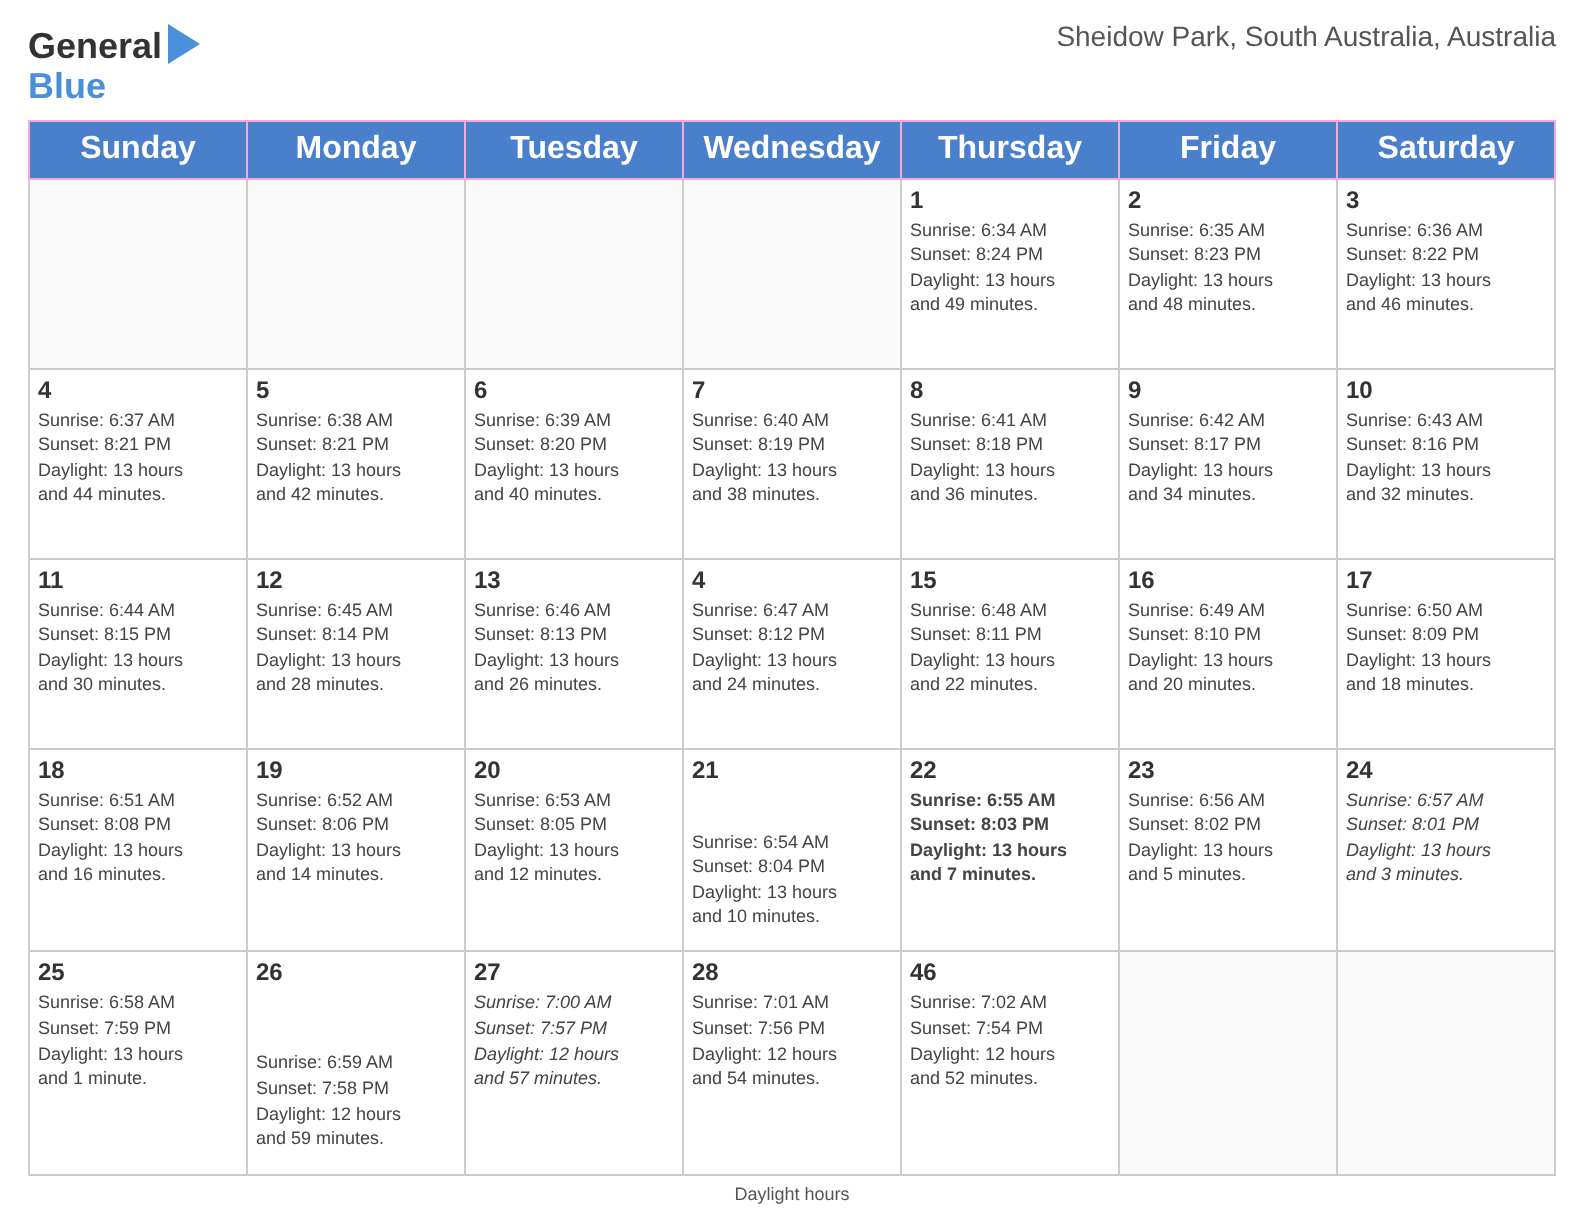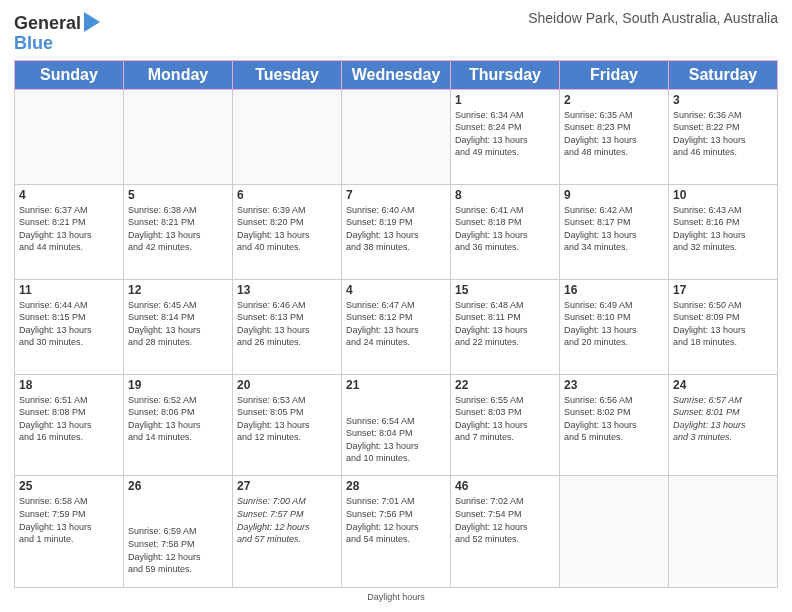--- a/index.html
+++ b/index.html
@@ -298,21 +298,21 @@
           </td>
           <td>
             <span class="day-number">21</span>
             <div class="day-info" style="white-space: pre-line; margin-top: 23px;">Sunrise: 6:54 AM
 Sunset: 8:04 PM
 Daylight: 13 hours
 and 10 minutes.</div>
           </td>
           <td>
             <span class="day-number">22</span>
-            <div class="day-info" style="white-space: pre-line;">Sunrise: 6:55 AM
+            <div class="day-info" style="white-space: pre-line; font-weight: bold;">Sunrise: 6:55 AM
 Sunset: 8:03 PM
 Daylight: 13 hours
 and 7 minutes.</div>
           </td>
           <td>
             <span class="day-number">23</span>
             <div class="day-info" style="white-space: pre-line;">Sunrise: 6:56 AM
 Sunset: 8:02 PM
 Daylight: 13 hours
 and 5 minutes.</div>

